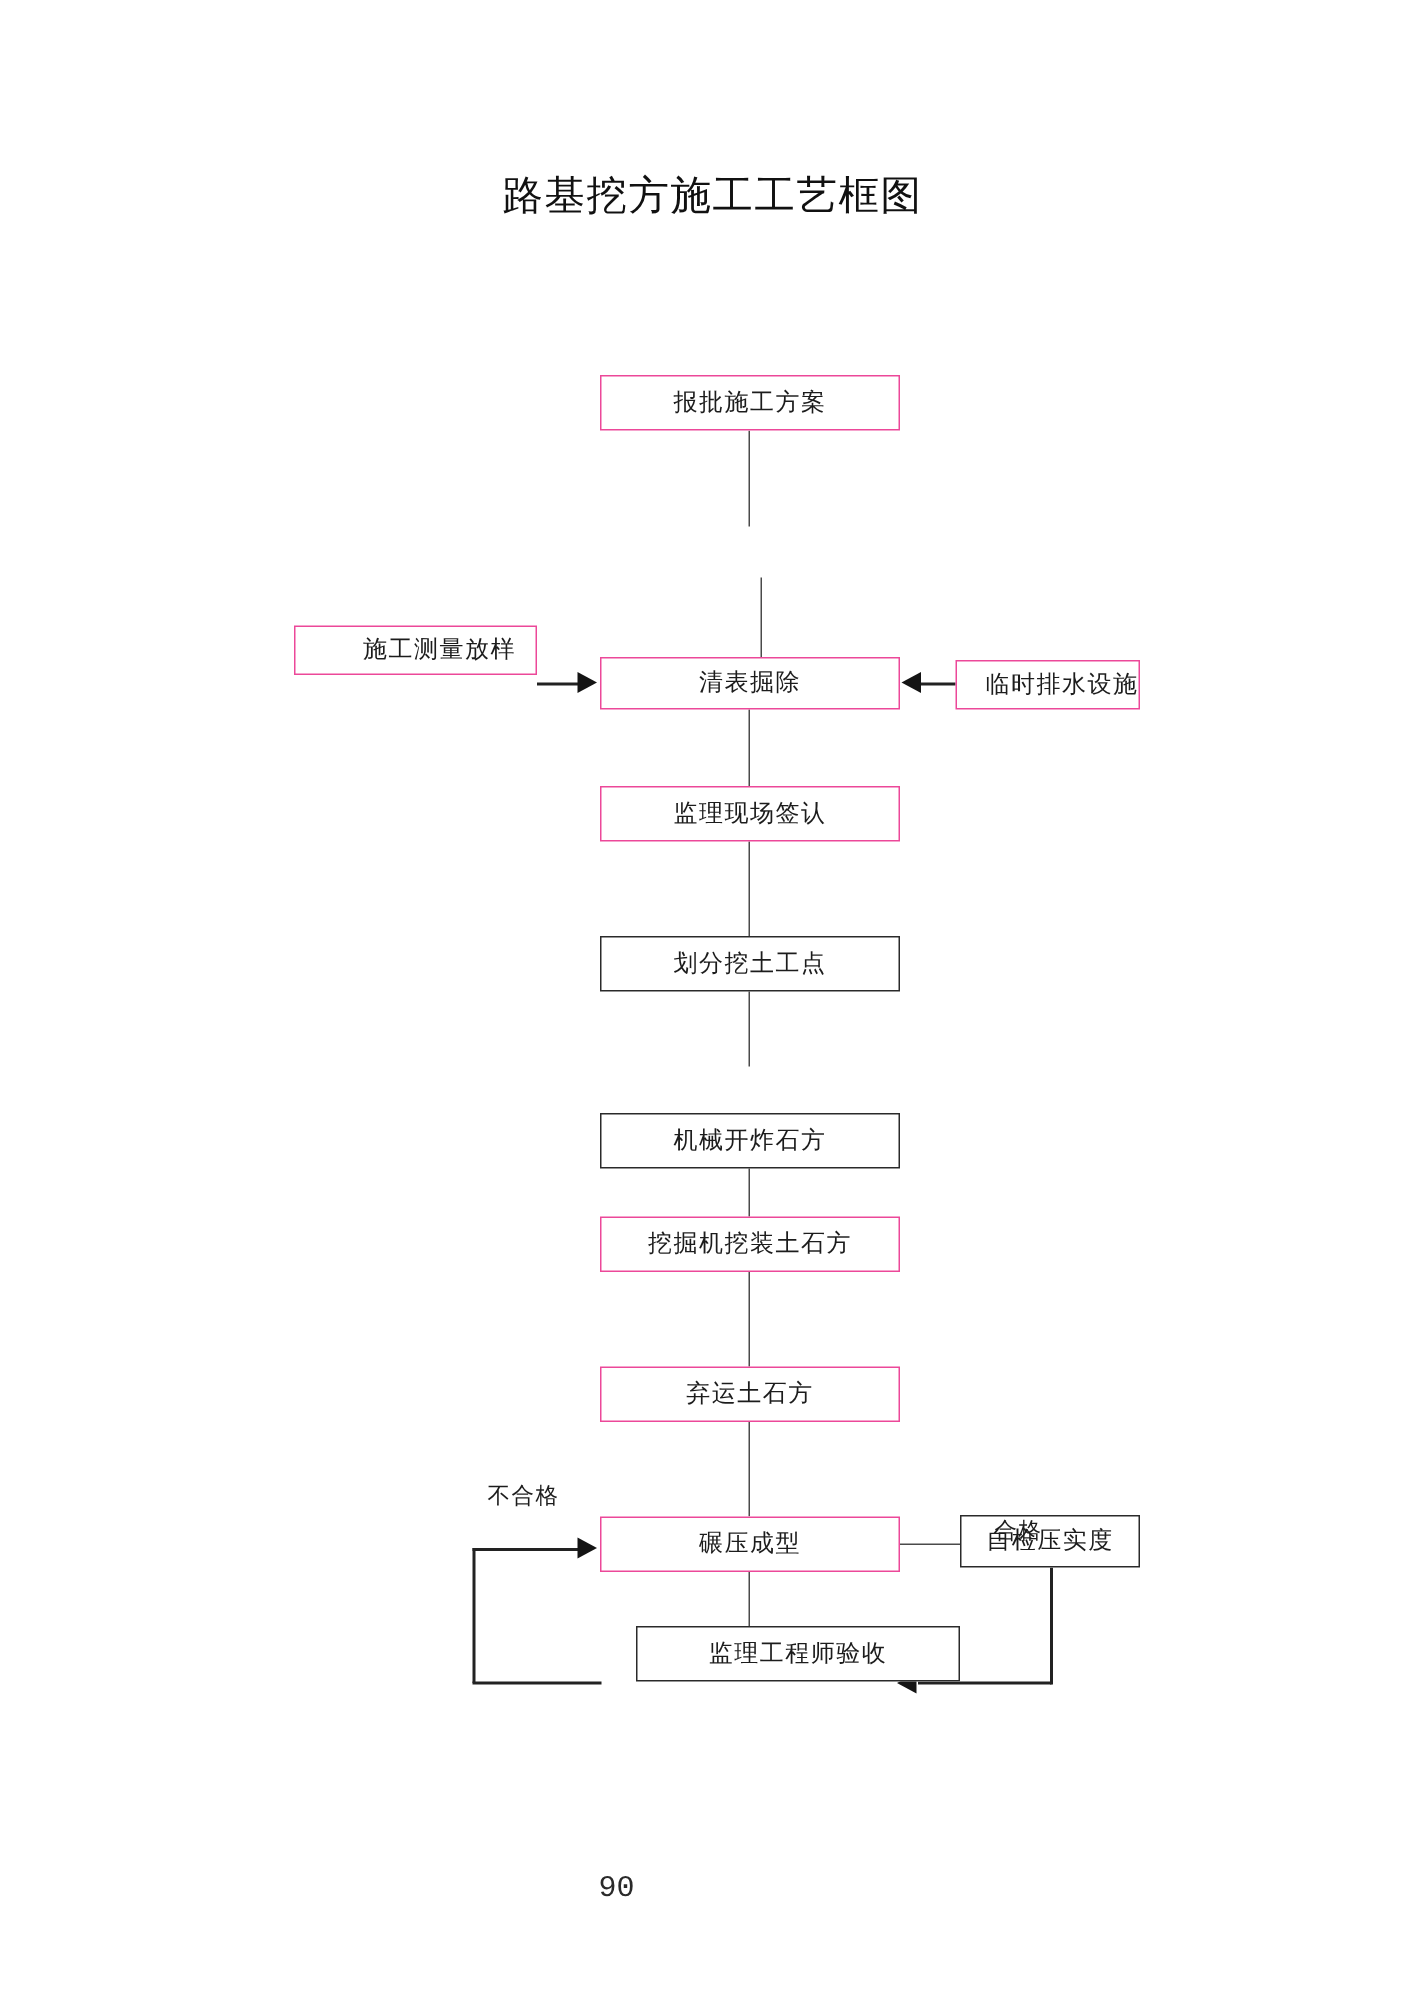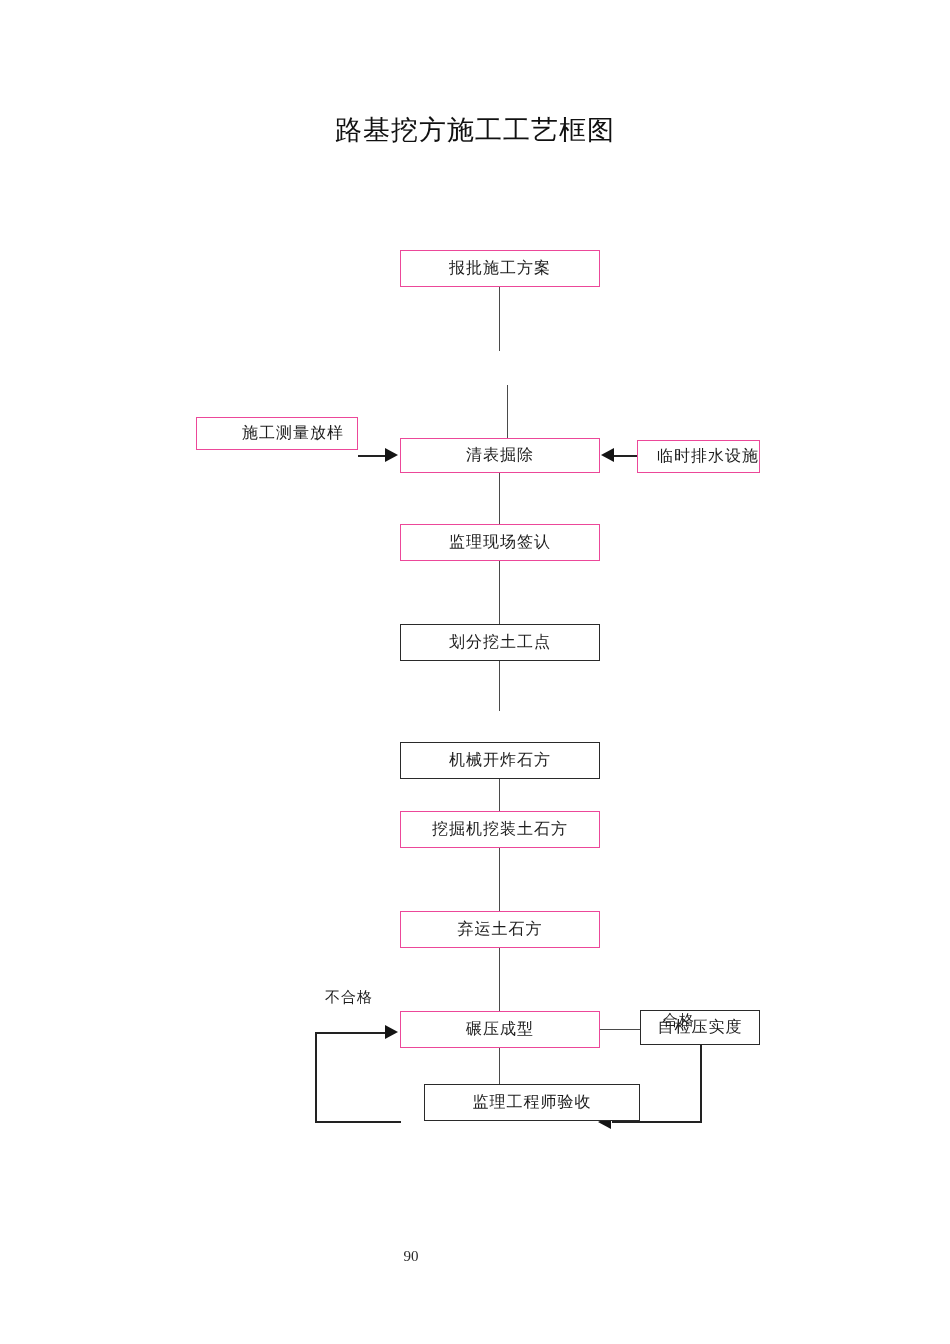--- a/index.html
+++ b/index.html
@@ -92,23 +92,23 @@
   }
   .overlap-label {
     z-index: 8;
   }
   #page-number {
     position: absolute;
     left: 0;
     top: 1248px;
     width: 822px;
     text-align: center;
-    font-size: 15px;
+    font-size: 20px;
     color: #2a2a2a;
-    font-family: Liberation Serif, serif;
+    font-family: Liberation Mono, monospace;
   }
 </style>
 </head>
 <body>
 
 <div id="page">
 
   <div id="page-title">路基挖方施工工艺框图</div>
 
   <div class="edge-v" style="left:499px; top:287px; height:64px;"></div>

